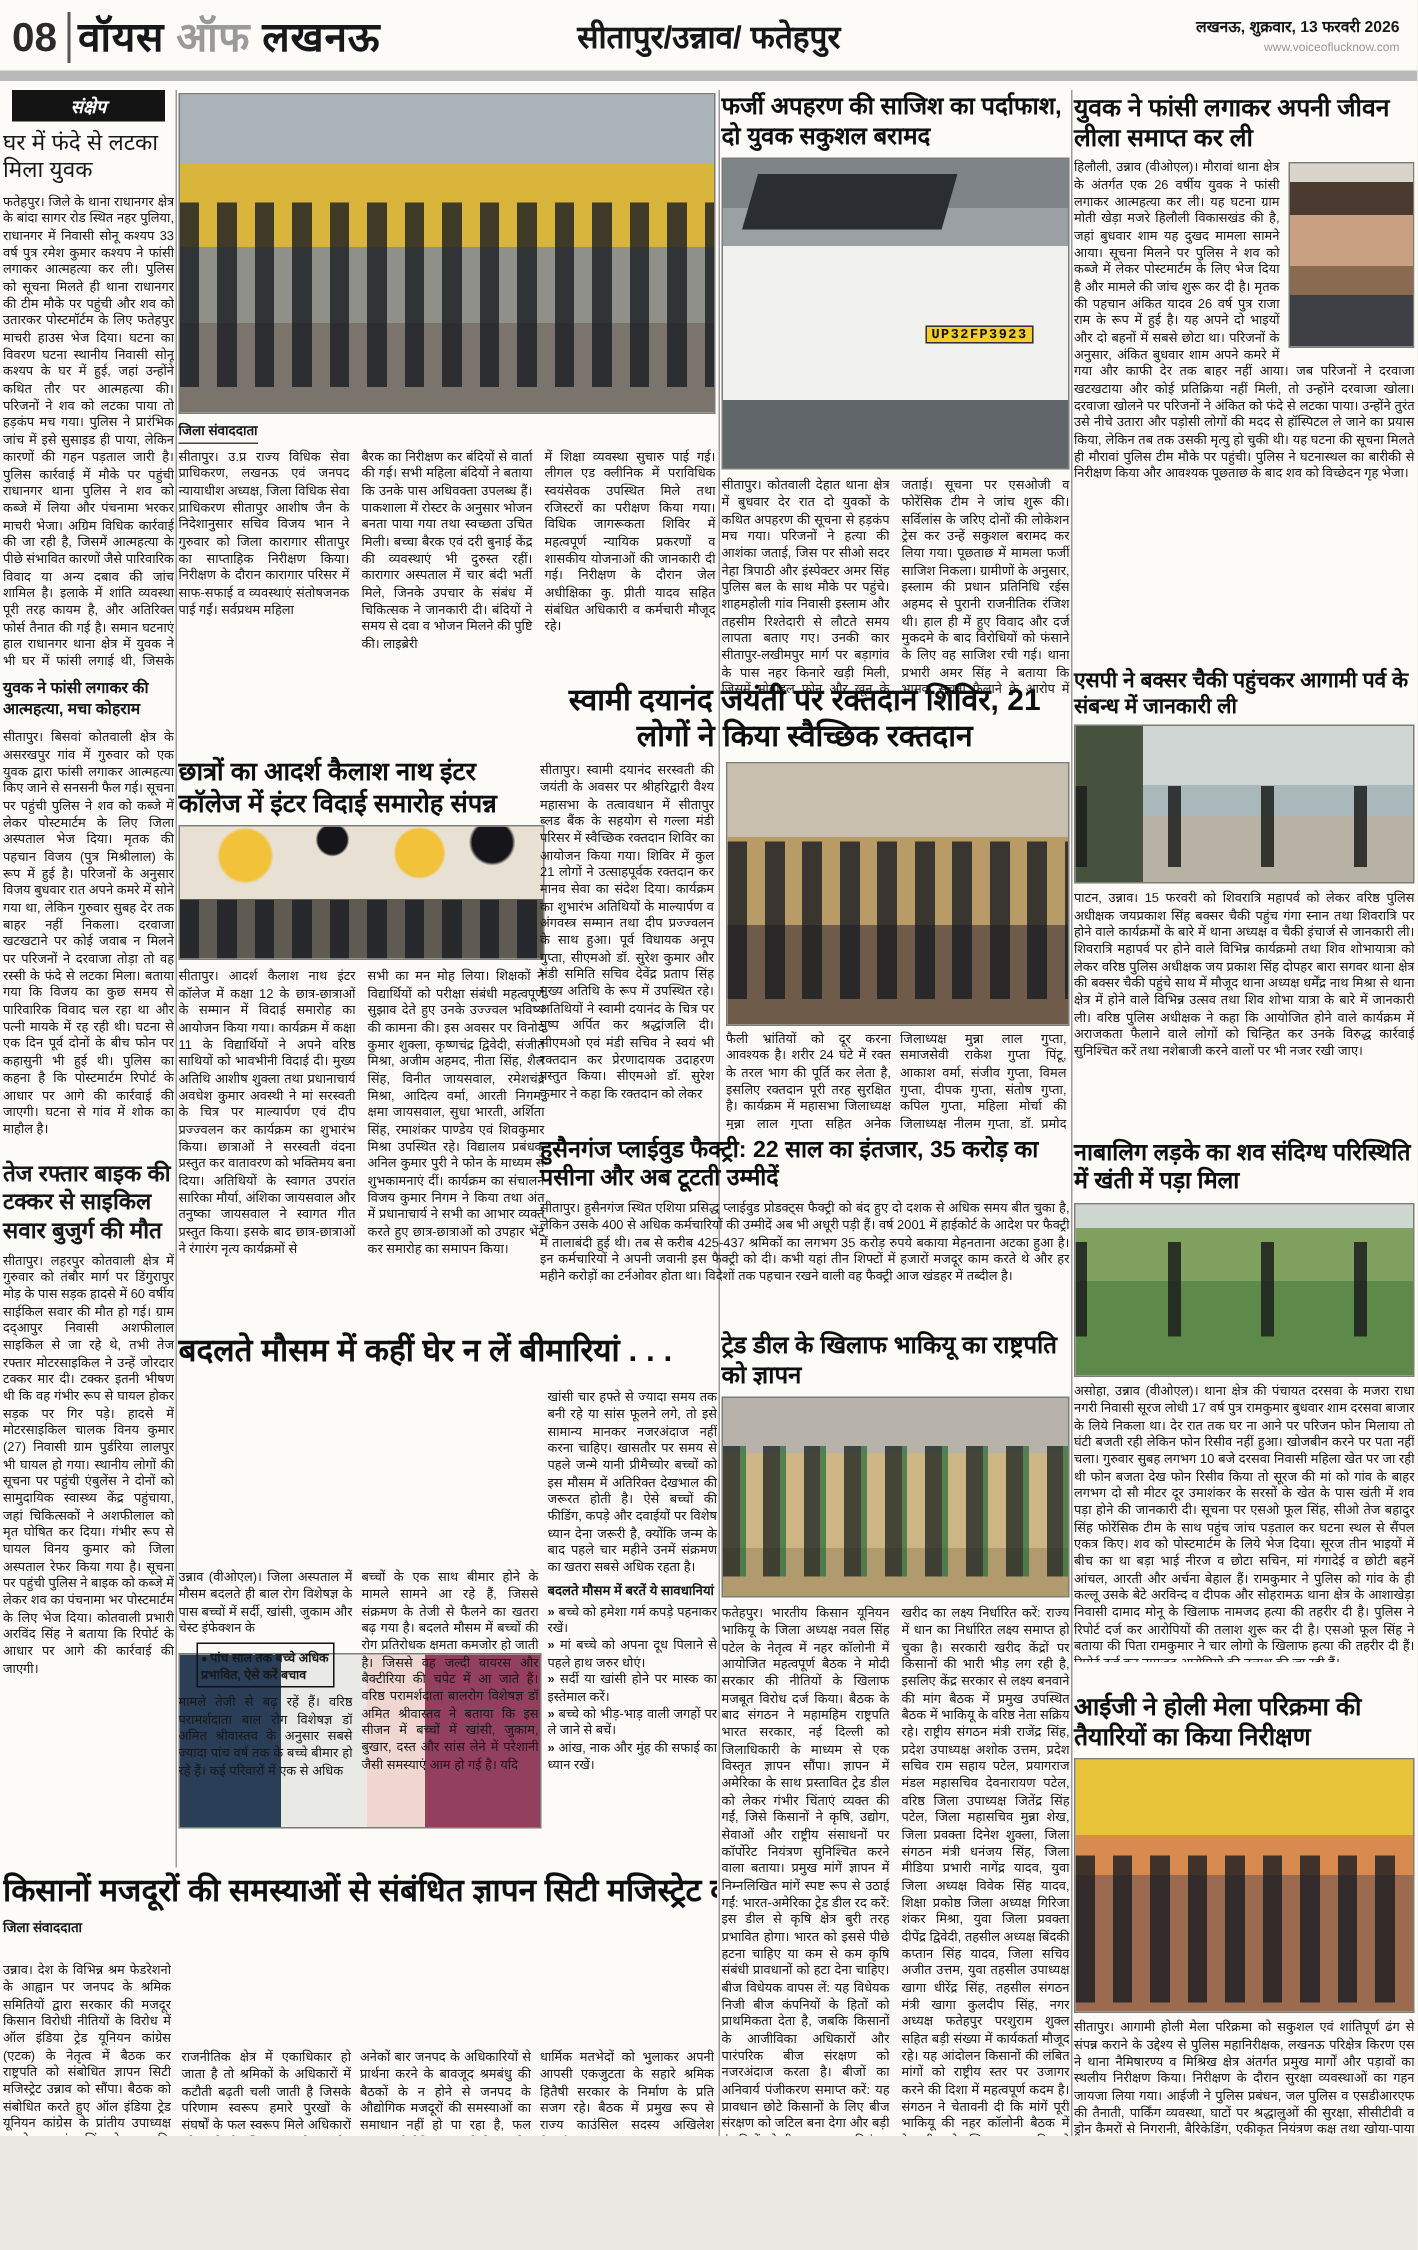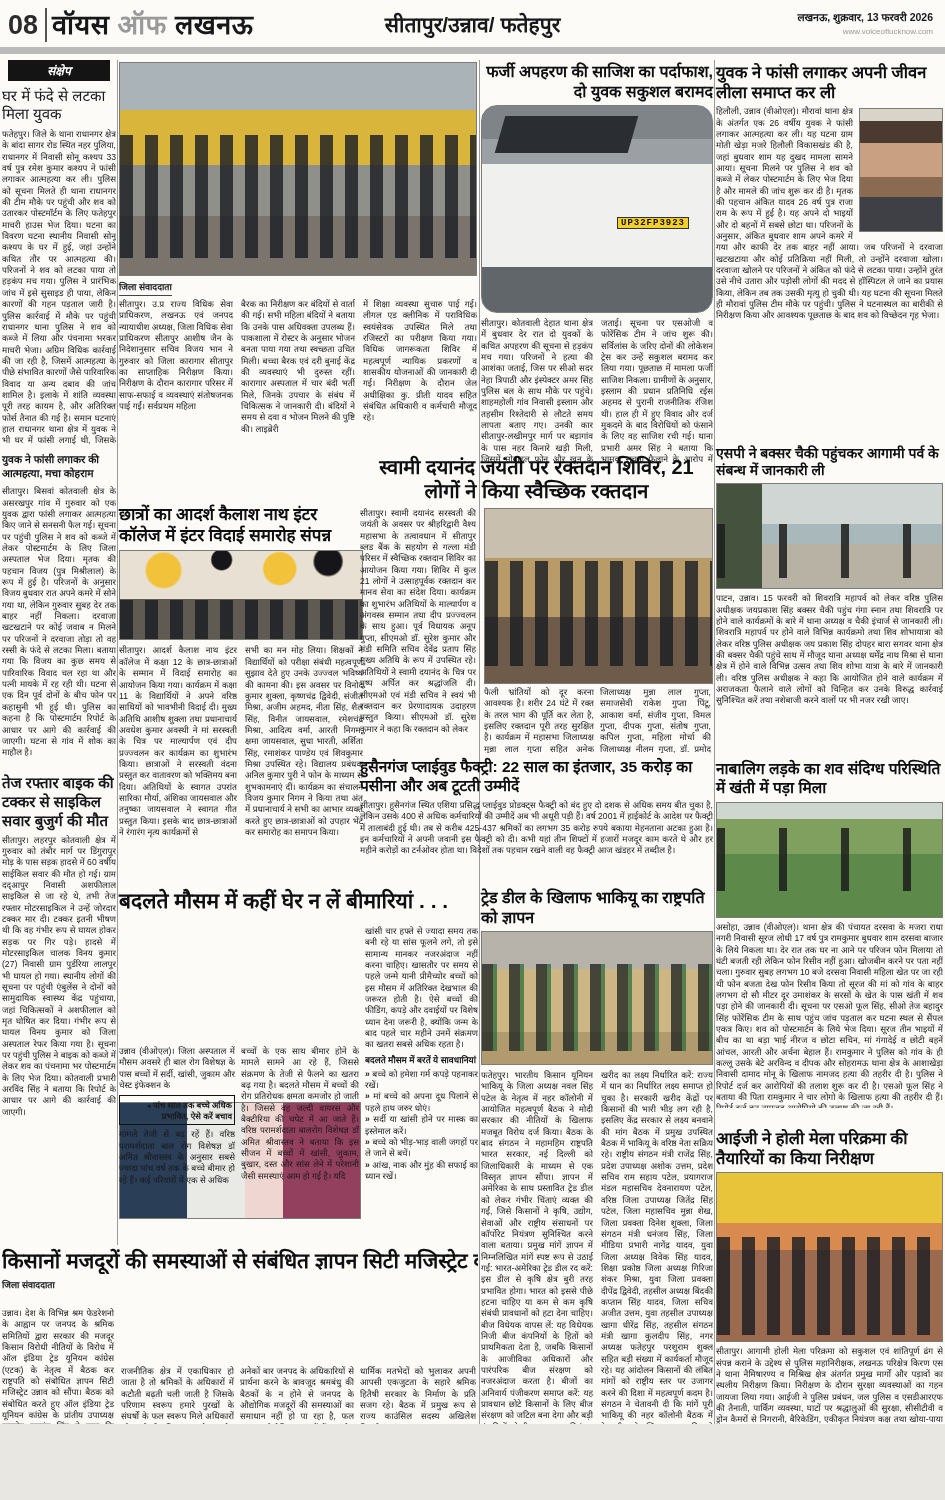--- a/index.html
+++ b/index.html
@@ -45,21 +45,21 @@
   .ph-farmers{background:linear-gradient(180deg,#b7b3ab 0 28%,#cdb684 28% 76%,#b09a6e 76% 100%);}
   .ph-field{background:linear-gradient(180deg,#cdd6cf 0 14%,#7fa05e 14% 45%,#5d8a4a 45% 100%);}
   .ph-holi{background:linear-gradient(180deg,#e7c43a 0 30%,#d98a4e 30% 46%,#9b6a4f 46% 100%);}
   
   .sidebar{position:absolute;left:0;top:60px;width:114px;padding:0 2px;}
   .brieftag{background:#141414;color:#fff;font-size:12px;font-weight:700;text-align:center;padding:2px 0;margin:0 6px 6px 6px;font-style:italic;}
   .bh1{font-size:15px;font-weight:400;line-height:1.2;margin:2px 0 6px 0;}
   .bh2{font-size:10.5px;font-weight:700;line-height:1.3;margin:6px 0;}
   .bh3{font-size:15px;font-weight:700;line-height:1.25;margin:8px 0 4px 0;}
   
-  .alertbox{border:1px solid #111;font-size:8.3px;font-weight:700;text-align:right;padding:3px 2px;margin:4px 0;}
+  .alertbox{border:1px solid #111;font-size:8.3px;font-weight:700;text-align:left;padding:3px 2px;margin:4px 12px;}
   .alertbox::before{content:"● ";font-size:7px;}
   .tip{font-size:8.6px;line-height:1.32;text-align:justify;}
   .tip::before{content:"» ";font-weight:700;}
   .subh{font-size:8.8px;font-weight:700;margin:3px 0;}
   .portrait{float:right;width:82px;height:122px;margin:2px 0 4px 6px;}
 </style>
 </head>
 <body>
 
 <div class="page">
@@ -99,22 +99,22 @@
     </div>
     <div class="byline">जिला संवाददाता</div>
     <div class="cols">
       <div class="bt" style="height:168px;">सीतापुर। उ.प्र राज्य विधिक सेवा प्राधिकरण, लखनऊ एवं जनपद न्यायाधीश अध्यक्ष, जिला विधिक सेवा प्राधिकरण सीतापुर आशीष जैन के निदेशानुसार सचिव विजय भान ने गुरुवार को जिला कारागार सीतापुर का साप्ताहिक निरीक्षण किया। निरीक्षण के दौरान कारागार परिसर में साफ-सफाई व व्यवस्थाएं संतोषजनक पाई गईं। सर्वप्रथम महिला</div>
       <div class="bt" style="height:168px;">बैरक का निरीक्षण कर बंदियों से वार्ता की गई। सभी महिला बंदियों ने बताया कि उनके पास अधिवक्ता उपलब्ध हैं। पाकशाला में रोस्टर के अनुसार भोजन बनता पाया गया तथा स्वच्छता उचित मिली। बच्चा बैरक एवं दरी बुनाई केंद्र की व्यवस्थाएं भी दुरुस्त रहीं। कारागार अस्पताल में चार बंदी भर्ती मिले, जिनके उपचार के संबंध में चिकित्सक ने जानकारी दी। बंदियों ने समय से दवा व भोजन मिलने की पुष्टि की। लाइब्रेरी</div>
       <div class="bt" style="height:168px;">में शिक्षा व्यवस्था सुचारु पाई गई। लीगल एड क्लीनिक में पराविधिक स्वयंसेवक उपस्थित मिले तथा रजिस्टरों का परीक्षण किया गया। विधिक जागरूकता शिविर में महत्वपूर्ण न्यायिक प्रकरणों व शासकीय योजनाओं की जानकारी दी गई। निरीक्षण के दौरान जेल अधीक्षिका कु. प्रीती यादव सहित संबंधित अधिकारी व कर्मचारी मौजूद रहे।</div>
     </div>
   </section>
 
   <section class="art" style="left:481px;top:62px;width:232px;">
-    <h2 class="hl" style="font-size:16px;text-align:right;">फर्जी अपहरण की साजिश का पर्दाफाश, दो युवक सकुशल बरामद</h2>
-    <div class="ph ph-car" style="width:230px;height:206px;border-radius:16px;">
+    <h2 class="hl" style="font-size:16px;">फर्जी अपहरण की साजिश का पर्दाफाश, दो युवक सकुशल बरामद</h2>
+    <div class="ph ph-car" style="width:230px;height:206px;">
       <div class="plate">UP32FP3923</div>
     </div>
     <div class="cols" style="margin-top:5px;">
       <div class="bt" style="height:148px;">सीतापुर। कोतवाली देहात थाना क्षेत्र में बुधवार देर रात दो युवकों के कथित अपहरण की सूचना से हड़कंप मच गया। परिजनों ने हत्या की आशंका जताई, जिस पर सीओ सदर नेहा त्रिपाठी और इंस्पेक्टर अमर सिंह पुलिस बल के साथ मौके पर पहुंचे। शाहमहोली गांव निवासी इस्लाम और तहसीम रिश्तेदारी से लौटते समय लापता बताए गए। उनकी कार सीतापुर-लखीमपुर मार्ग पर बड़ागांव के पास नहर किनारे खड़ी मिली, जिसमें मोबाइल फोन और खून के धब्बे पाए गए। इससे परिजनों ने अपहरण की आशंका</div>
       <div class="bt" style="height:148px;">जताई। सूचना पर एसओजी व फोरेंसिक टीम ने जांच शुरू की। सर्विलांस के जरिए दोनों की लोकेशन ट्रेस कर उन्हें सकुशल बरामद कर लिया गया। पूछताछ में मामला फर्जी साजिश निकला। ग्रामीणों के अनुसार, इस्लाम की प्रधान प्रतिनिधि रईस अहमद से पुरानी राजनीतिक रंजिश थी। हाल ही में हुए विवाद और दर्ज मुकदमे के बाद विरोधियों को फंसाने के लिए वह साजिश रची गई। थाना प्रभारी अमर सिंह ने बताया कि भ्रामक सूचना फैलाने के आरोप में दोनों के खिलाफ कार्रवाई की जाएगी।</div>
     </div>
   </section>
 
   <section class="art" style="left:716px;top:62px;width:227px;">
     <h2 class="hl" style="font-size:16.5px;">युवक ने फांसी लगाकर अपनी जीवन लीला समाप्त कर ली</h2>
@@ -156,21 +156,21 @@
   <section class="art" style="left:360px;top:758px;width:353px;">
     <h2 class="hl" style="font-size:15.5px;">हुसैनगंज प्लाईवुड फैक्ट्री: 22 साल का इंतजार, 35 करोड़ का पसीना और अब टूटती उम्मीदें</h2>
     <div class="bt" style="height:62px;">सीतापुर। हुसैनगंज स्थित एशिया प्रसिद्ध प्लाईवुड प्रोडक्ट्स फैक्ट्री को बंद हुए दो दशक से अधिक समय बीत चुका है, लेकिन उसके 400 से अधिक कर्मचारियों की उम्मीदें अब भी अधूरी पड़ी हैं। वर्ष 2001 में हाईकोर्ट के आदेश पर फैक्ट्री में तालाबंदी हुई थी। तब से करीब 425-437 श्रमिकों का लगभग 35 करोड़ रुपये बकाया मेहनताना अटका हुआ है। इन कर्मचारियों ने अपनी जवानी इस फैक्ट्री को दी। कभी यहां तीन शिफ्टों में हजारों मजदूर काम करते थे और हर महीने करोड़ों का टर्नओवर होता था। विदेशों तक पहचान रखने वाली वह फैक्ट्री आज खंडहर में तब्दील है।</div>
   </section>
 
   <section class="art" style="left:119px;top:888px;width:360px;">
     <h2 class="hl" style="font-size:21px;">बदलते मौसम में कहीं घेर न लें बीमारियां . . .</h2>
   </section>
   <div class="art ph ph-doc" style="left:119px;top:926px;width:240px;height:115px;"></div>
   <div class="art" style="left:119px;top:1046px;width:116px;height:194px;overflow:hidden;">
-    <div class="bt">उन्नाव (वीओएल)। जिला अस्पताल में मौसम अवसरे ही बाल रोग विशेषज्ञ के पास बच्चों में सर्दी, खांसी, जुकाम और चेस्ट इंफेक्शन के</div>
+    <div class="bt">उन्नाव (वीओएल)। जिला अस्पताल में मौसम बदलते ही बाल रोग विशेषज्ञ के पास बच्चों में सर्दी, खांसी, जुकाम और चेस्ट इंफेक्शन के</div>
     <div class="alertbox">पांच साल तक बच्चे अधिक प्रभावित, ऐसे करें बचाव</div>
     <div class="bt">मामले तेजी से बढ़ रहें हैं। वरिष्ठ परामर्शदाता बाल रोग विशेषज्ञ डॉ अमित श्रीवास्तव के अनुसार सबसे ज्यादा पांच वर्ष तक के बच्चे बीमार हो रहे हैं। कई परिवारों में एक से अधिक</div>
   </div>
   <div class="art bt" style="left:241px;top:1046px;width:118px;height:194px;">बच्चों के एक साथ बीमार होने के मामले सामने आ रहे हैं, जिससे संक्रमण के तेजी से फैलने का खतरा बढ़ गया है। बदलते मौसम में बच्चों की रोग प्रतिरोधक क्षमता कमजोर हो जाती है। जिससे वह जल्दी वायरस और बैक्टीरिया की चपेट में आ जाते हैं। वरिष्ठ परामर्शदाता बालरोग विशेषज्ञ डॉ अमित श्रीवास्तव ने बताया कि इस सीजन में बच्चों में खांसी, जुकाम, बुखार, दस्त और सांस लेने में परेशानी जैसी समस्याएं आम हो गई है। यदि</div>
   <div class="art" style="left:365px;top:926px;width:113px;height:314px;overflow:hidden;">
     <div class="bt">खांसी चार हफ्ते से ज्यादा समय तक बनी रहे या सांस फूलने लगे, तो इसे सामान्य मानकर नजरअंदाज नहीं करना चाहिए। खासतौर पर समय से पहले जन्मे यानी प्रीमैच्योर बच्चों को इस मौसम में अतिरिक्त देखभाल की जरूरत होती है। ऐसे बच्चों की फीडिंग, कपड़े और दवाईयों पर विशेष ध्यान देना जरूरी है, क्योंकि जन्म के बाद पहले चार महीने उनमें संक्रमण का खतरा सबसे अधिक रहता है।</div>
     <div class="subh">बदलते मौसम में बरतें ये सावधानियां</div>
     <div class="tip">बच्चे को हमेशा गर्म कपड़े पहनाकर रखें।</div>
     <div class="tip">मां बच्चे को अपना दूध पिलाने से पहले हाथ जरुर धोएं।</div>
     <div class="tip">सर्दी या खांसी होने पर मास्क का इस्तेमाल करें।</div>

